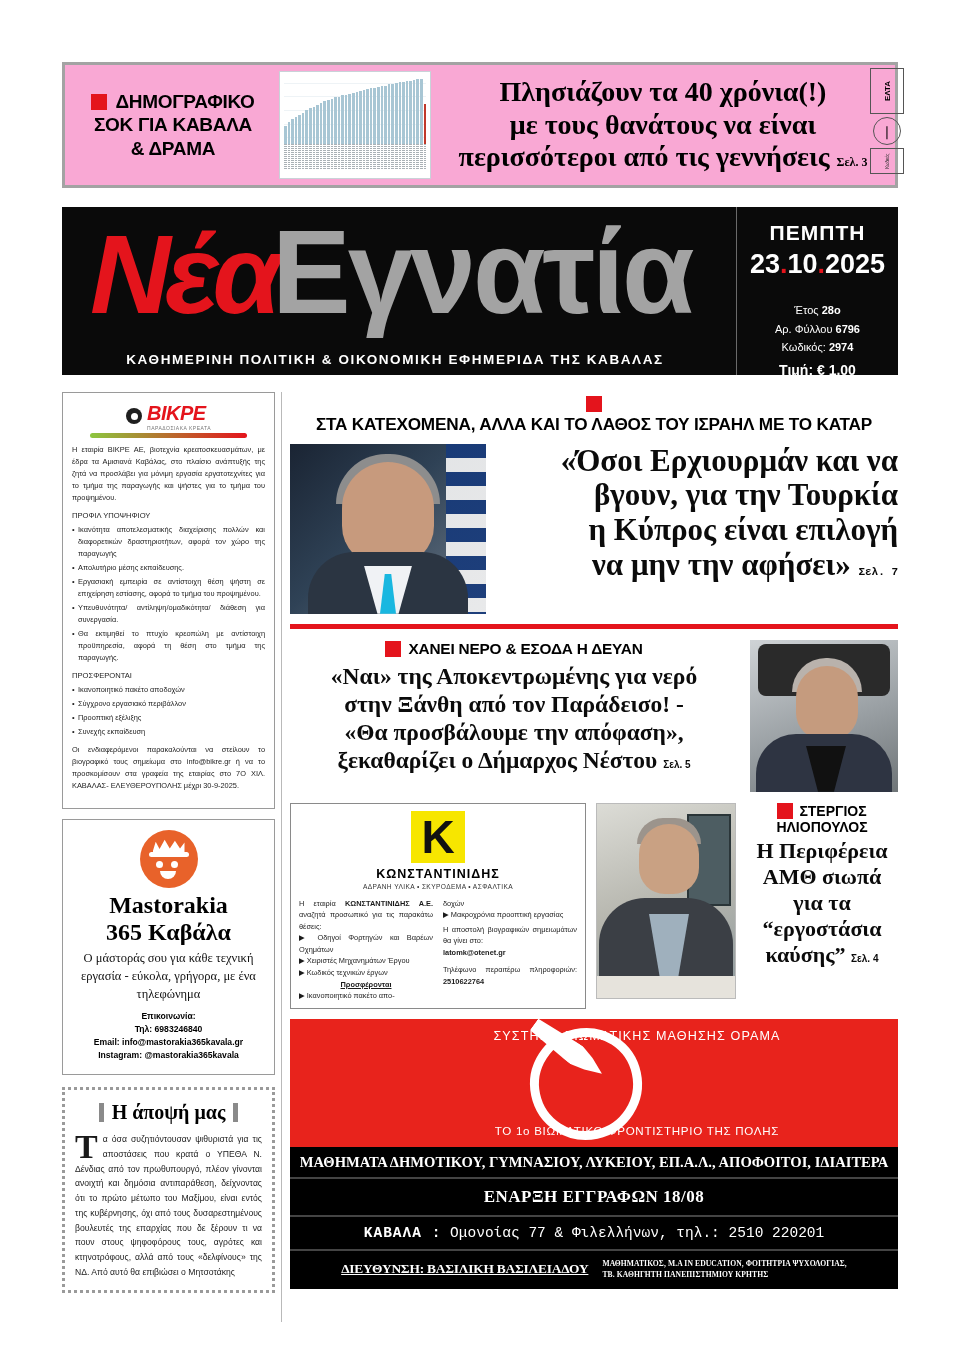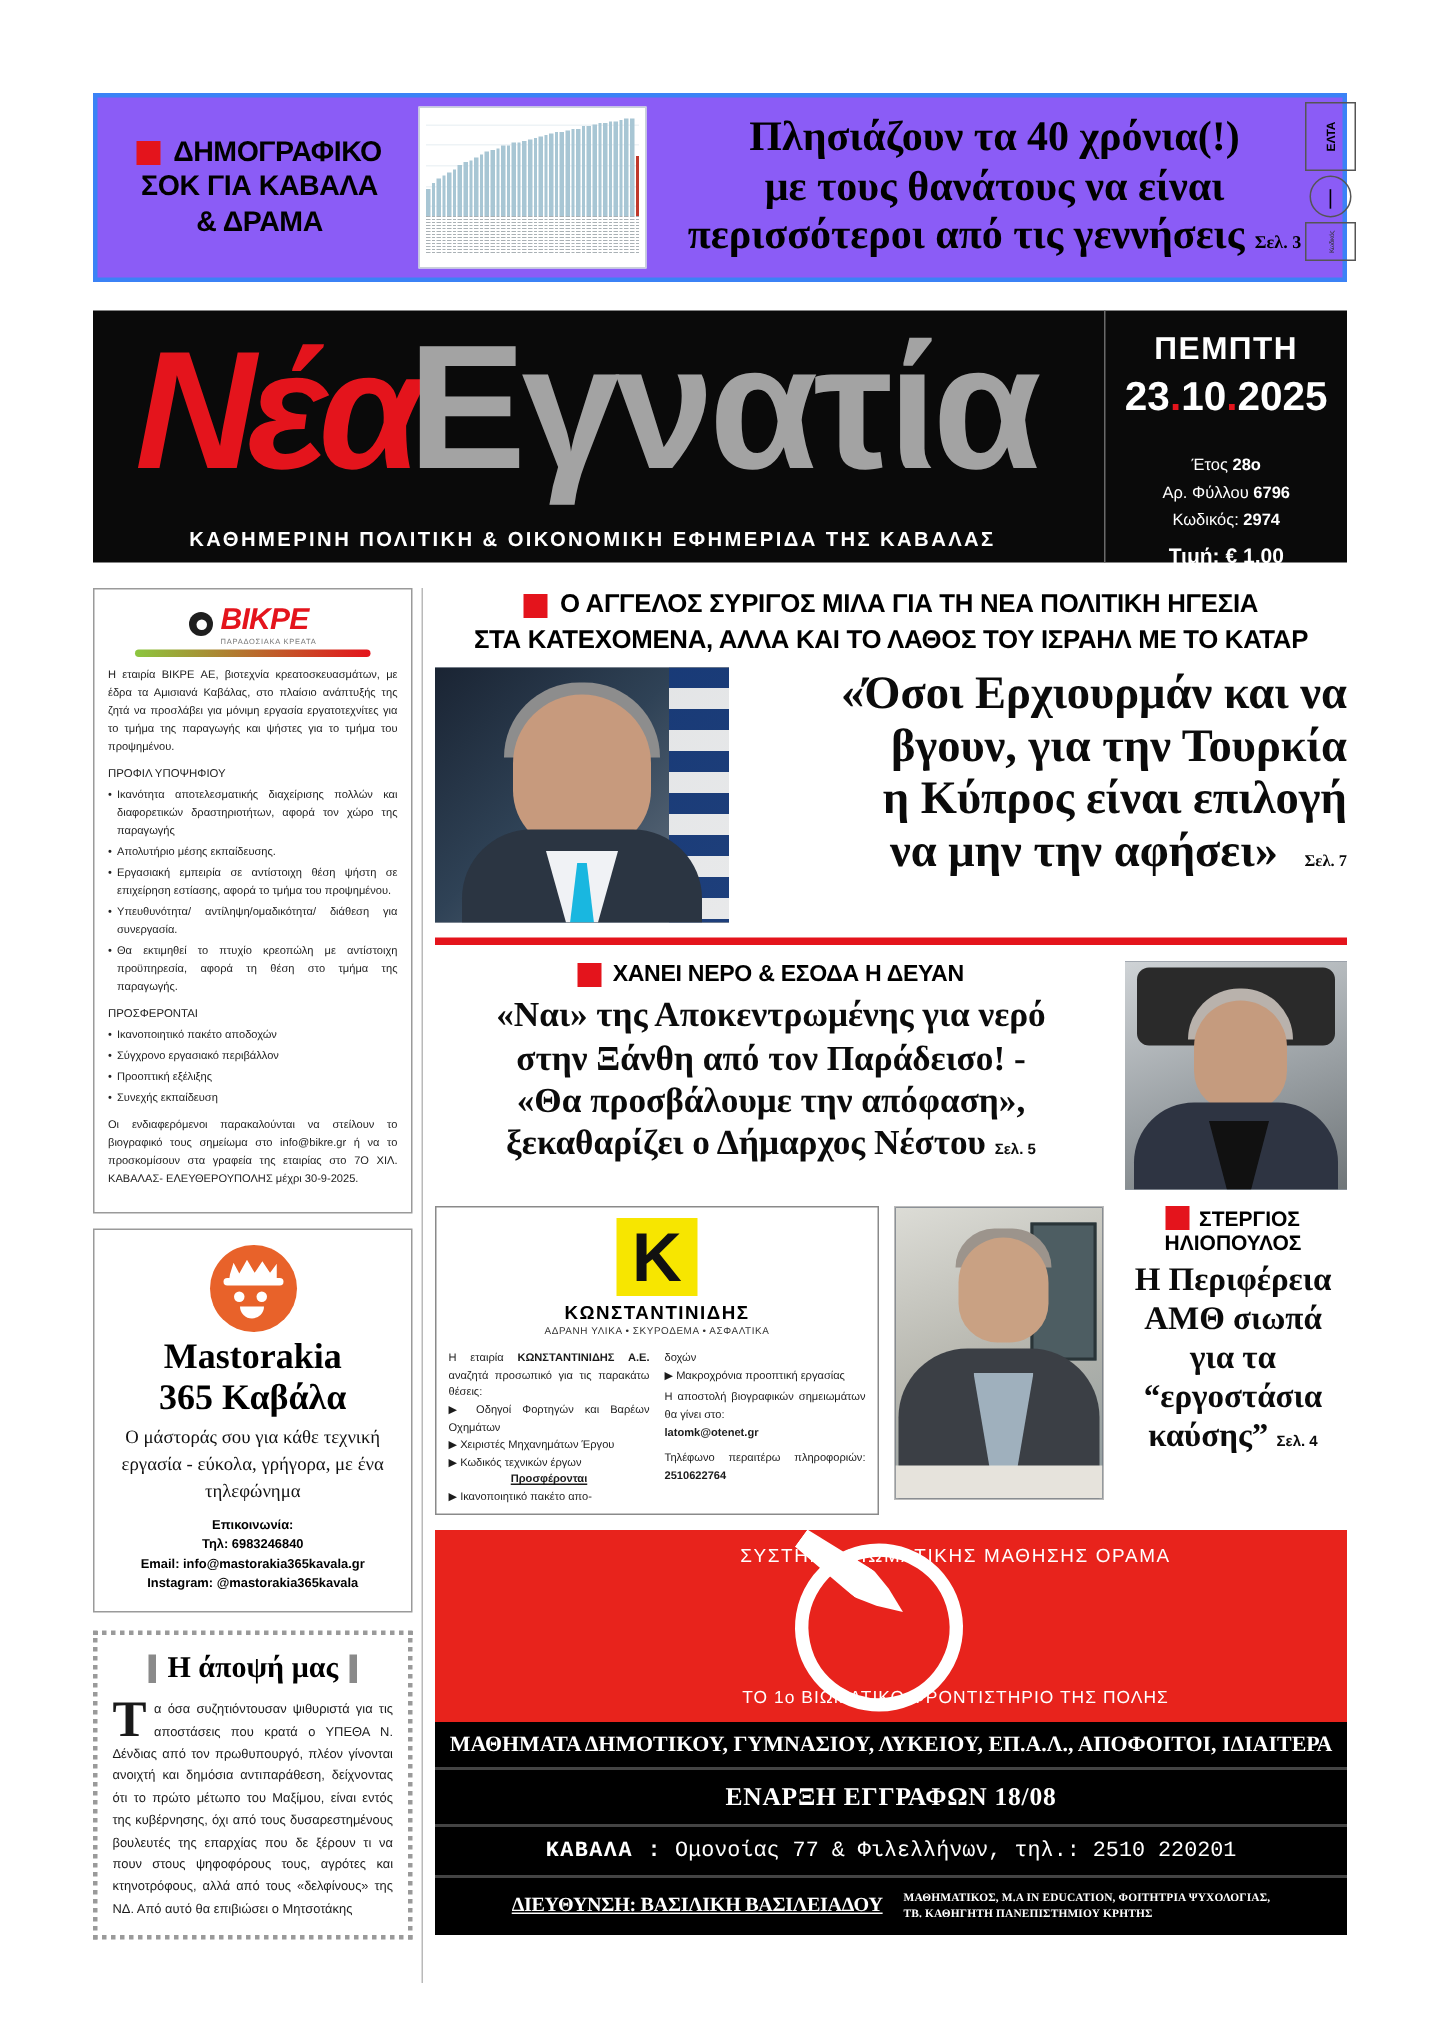--- a/index.html
+++ b/index.html
@@ -7,21 +7,21 @@
     width: 960px; height: 1358px;
     background: #ffffff;
     font-family: "Liberation Sans", sans-serif;
     overflow: hidden;
   }
   .page { position: relative; width: 960px; height: 1358px; background:#fff; }
 
   
   .teaser {
     position: absolute; left: 62px; top: 62px; width: 836px; height: 126px;
-    border: 3px solid #3b82f6; background: #8b5cf6;
+    border: 3px solid #a3a3a3; background: #f9a8d4;
     display: flex; align-items: stretch;
   }
   .teaser-left {
     width: 210px; display:flex; flex-direction:column; align-items:center;
     justify-content:center; padding: 4px 4px 4px 10px;
   }
   .teaser-left .l1 { display:flex; align-items:center; gap:8px; }
   .sq-red { width:16px; height:16px; background:#e4141c; display:inline-block; flex:none;}
   .teaser-left .tl-txt {
     font-family: "Liberation Sans", sans-serif;
@@ -159,21 +159,21 @@
      background:#2b3542; }
   .ph-shirt { position:absolute; left:74px; bottom:0; width:48px; height:48px; background:#f0f2f5;
      clip-path: polygon(0 0, 100% 0, 72% 100%, 28% 100%); }
   .ph-tie { position:absolute; left:90px; bottom:0; width:16px; height:40px; background:#19b7e0;
      clip-path: polygon(30% 0, 70% 0, 100% 100%, 0 100%); }
   .headline1 {
     flex:1; padding-left:14px; text-align:right;
     font-family:"Liberation Serif",serif; font-weight:bold; font-size:31px;
     line-height:1.12; color:#0b0b0b;
   }
-  .headline1 .sel { font-family:Liberation Serif, serif; font-size:11px;margin-left:10px; }
+  .headline1 .sel { font-family:Liberation Mono, monospace; font-size:11px; }
   .red-rule { height:5px; background:#e4141c; margin:10px 0 0; }
 
   
   .story2 { display:flex; gap:12px; margin-top:11px; }
   .s2-text { flex:1; }
   .s2-kick { display:flex; align-items:center; justify-content:center; gap:7px; }
   .s2-kick .k2 { font-weight:bold; font-size:15.4px; letter-spacing:-0.2px;}
   .s2-head {
     margin-top:4px; text-align:center;
     font-family:"Liberation Serif",serif; font-weight:bold; font-size:23.5px;
@@ -470,21 +470,20 @@
         <span class="dropcap">Τ</span><span>α όσα συζητιόντουσαν ψιθυριστά για τις αποστάσεις που κρατά ο ΥΠΕΘΑ Ν. Δένδιας από τον πρωθυπουργό, πλέον γίνονται ανοιχτή και δημόσια αντιπαράθεση, δείχνοντας ότι το πρώτο μέτωπο του Μαξίμου, είναι εντός της κυβέρνησης, όχι από τους δυσαρεστημένους βουλευτές της επαρχίας που δε ξέρουν τι να πουν στους ψηφοφόρους τους, αγρότες και κτηνοτρόφους, αλλά από τους «δελφίνους» της ΝΔ. Από αυτό θα επιβιώσει ο Μητσοτάκης</span>
       </div>
     </div>
   </div>
 
   <div class="col-main">
 
     <div>
       <div class="kicker">
         <span class="sq-red"></span>
-        <span class="k-text">Ο ΑΓΓΕΛΟΣ ΣΥΡΙΓΟΣ ΜΙΛΑ ΓΙΑ ΤΗ ΝΕΑ ΠΟΛΙΤΙΚΗ ΗΓΕΣΙΑ</span>
       </div>
       <div class="k-text" style="margin-top:2px">ΣΤΑ ΚΑΤΕΧΟΜΕΝΑ, ΑΛΛΑ ΚΑΙ ΤΟ ΛΑΘΟΣ ΤΟΥ ΙΣΡΑΗΛ ΜΕ ΤΟ ΚΑΤΑΡ</div>
 
       <div class="story1">
         <div class="photo p1">
           <span class="ph-bg1"></span>
             <span class="ph-flag"></span>
           <span class="ph-hair"></span>
             <span class="ph-face"></span>
           <span class="ph-suit"></span>

